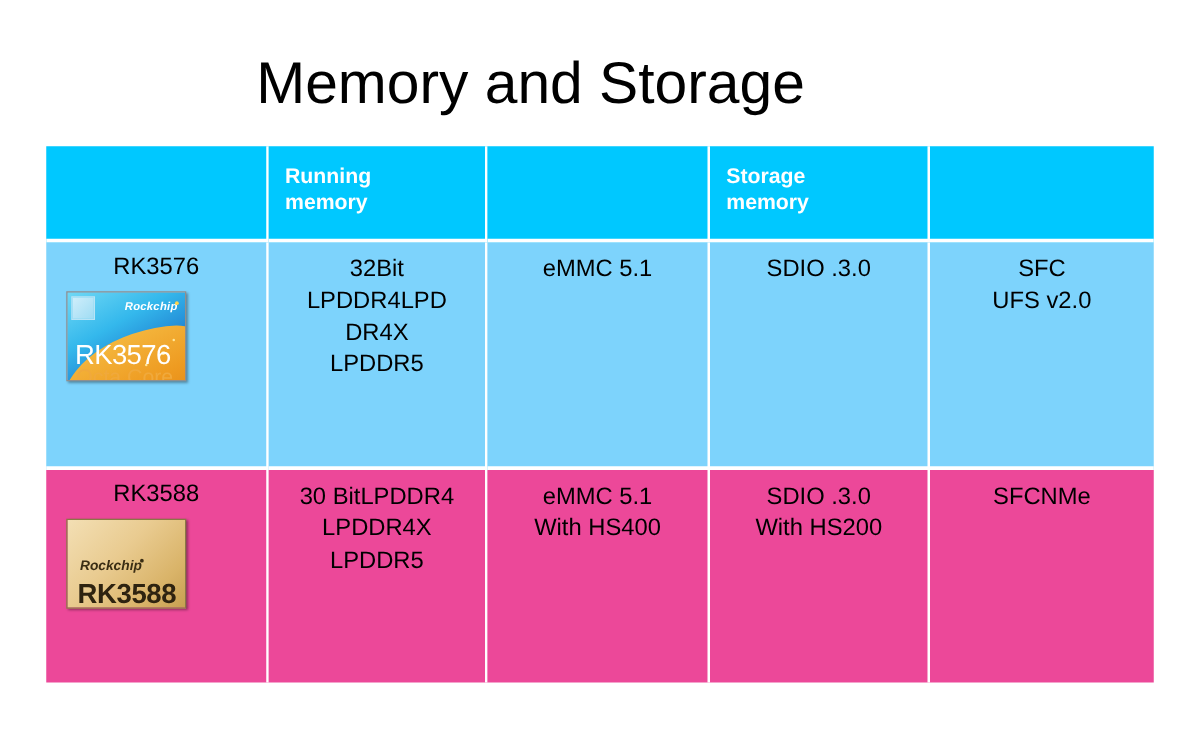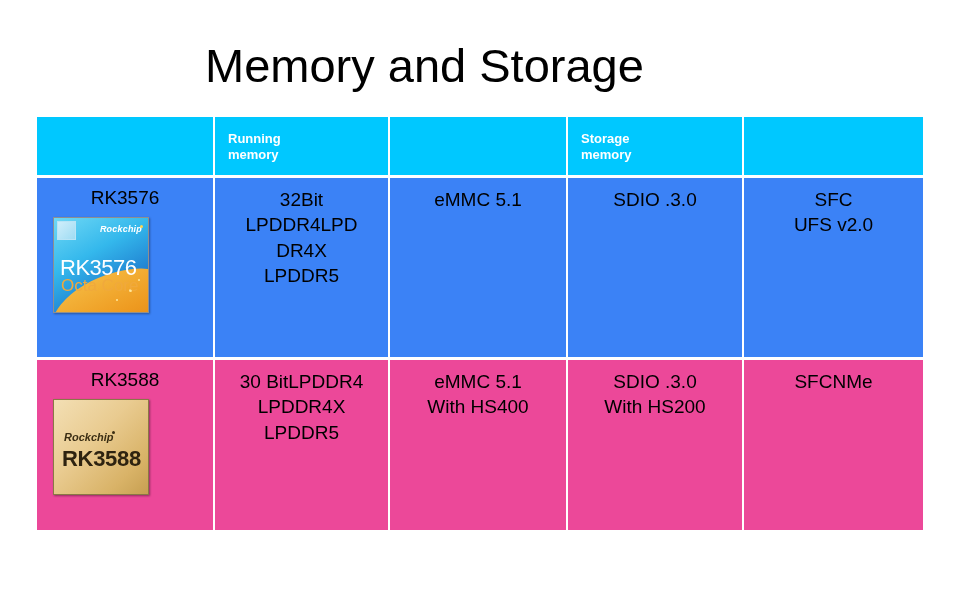--- a/index.html
+++ b/index.html
@@ -43,47 +43,47 @@
   .spec-table col.c0 { width: 178px; }
   .spec-table col.c1 { width: 175px; }
   .spec-table col.c2 { width: 178px; }
   .spec-table col.c3 { width: 176px; }
   .spec-table col.c4 { width: 179px; }
 
   
   tr.head-row th {
     background: #00C8FF;
     color: #ffffff;
-    font-size: 13px;
+    font-size: 17px;
     font-weight: bold;
     line-height: 1.22;
     text-align: left;
     vertical-align: top;
     padding: 14px 0 0 13px;
-    height: 61px;
+    height: 77px;
     box-sizing: border-box;
     border-right: 2px solid #ffffff;
     border-bottom: 3px solid #ffffff;
   }
   tr.head-row th:last-child { border-right: none; }
 
   
   tr.data-row td {
     vertical-align: top;
     font-size: 19px;
     line-height: 1.33;
     text-align: center;
     padding: 9px 4px 0 4px;
     box-sizing: border-box;
     border-right: 2px solid #ffffff;
   }
   tr.data-row td:last-child { border-right: none; text-align: center; }
 
   tr.row-a td {
-    background: #3b82f6;
+    background: #7dd3fc;
     height: 182px;
     border-bottom: 3px solid #ffffff;
   }
   tr.row-b td {
     background: #ec4899;
     height: 170px;
   }
 
   td.chip-cell {
     text-align: left;
@@ -91,21 +91,21 @@
   }
   .chip-name {
     font-size: 19px;
     line-height: 1.2;
     margin: 0 0 7px 0;
   }
 
   
   .chip-img {
     width: 96px;
-    height: 96px;
+    height: 72px;
     position: relative;
     overflow: hidden;
     margin-left: 12px;
     box-sizing: border-box;
   }
   .chip-3576 {
     background: linear-gradient(150deg, #6fd8f5 0%, #34b8ec 38%, #1f7fd0 72%, #1565b8 100%);
     border: 1px solid #8f8f8f;
     box-shadow: 1px 1px 2px rgba(0,0,0,0.35);
   }

